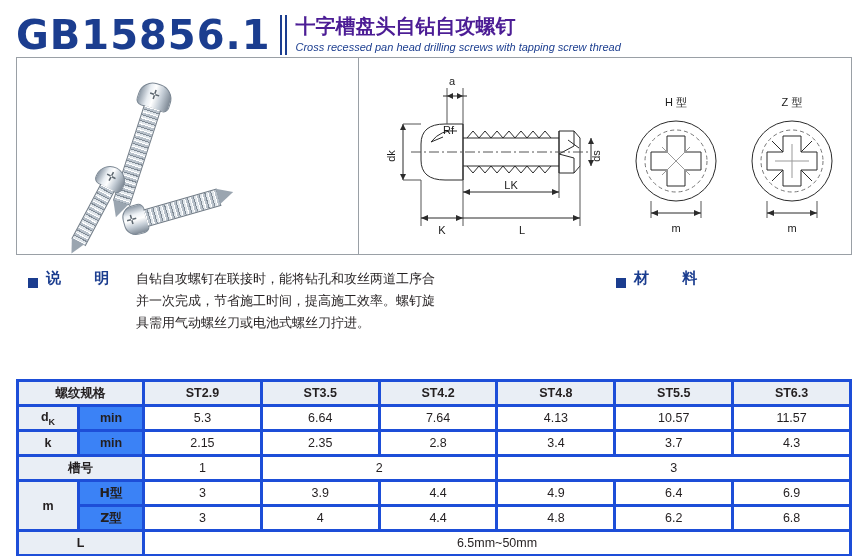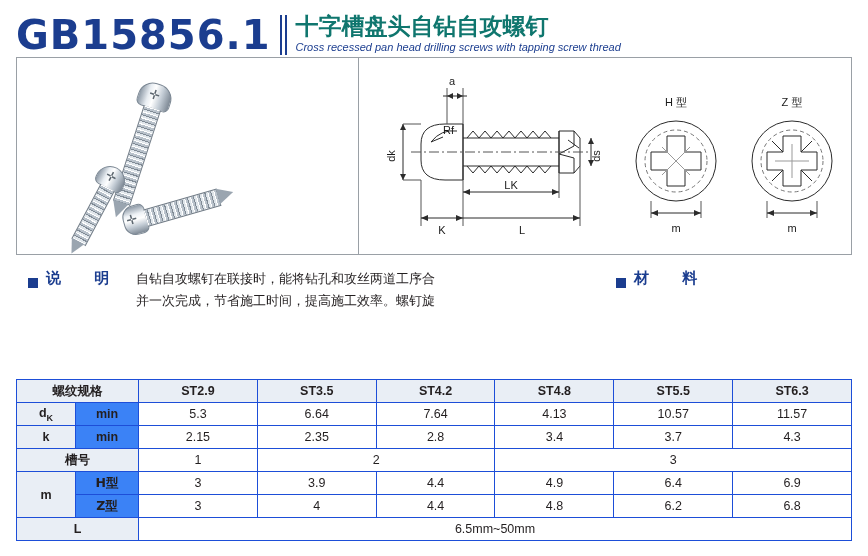--- a/index.html
+++ b/index.html
@@ -44,23 +44,23 @@
     height: 40px;
     border-left: 2px solid #1b3d8f;
     border-right: 2px solid #1b3d8f;
     margin: 2px 9px 0 9px;
   }
   .header-titles {
     padding-top: 1px;
   }
   .title-cn {
     font-family: "DejaVu Sans", sans-serif;
-    font-size: 23px;
-    font-weight: bold;
-    color: #0f766e;
+    font-size: 20px;
+    font-weight: bold;
+    color: #4c1d95;
     line-height: 24px;
     white-space: nowrap;
   }
   .title-en {
     font-family: "Liberation Sans", sans-serif;
     font-size: 11px;
     color: #1b3d8f;
     line-height: 14px;
     margin-top: 2px;
     white-space: nowrap;
@@ -205,21 +205,21 @@
     width: 836px;
   }
   table.spec {
     border-collapse: collapse;
     width: 836px;
     font-family: "Liberation Sans", sans-serif;
     font-size: 12.5px;
     color: #231f20;
   }
   table.spec th, table.spec td {
-    border: 1px solid #1d4ed8;
+    border: 3px solid #1d4ed8;
     text-align: center;
     height: 22px;
     padding: 0;
   }
   table.spec .hdr {
     background: #e9eef5;
     font-weight: bold;
   }
   table.spec .rowhdr {
     background: #e9eef5;
@@ -381,20 +381,21 @@
 
   <div class="notes">
     <div class="note-block note-left">
       <div class="note-label">
         <span class="blue-square"></span>
         <span class="note-label-text">说 明</span>
       </div>
       <div class="note-text">
         <div>自钻自攻螺钉在联接时，能将钻孔和攻丝两道工序合</div>
         <div>并一次完成，节省施工时间，提高施工效率。螺钉旋</div>
+        <div>具需用气动螺丝刀或电池式螺丝刀拧进。</div>
       </div>
     </div>
 
     <div class="note-block note-right">
       <div class="note-label">
         <span class="blue-square"></span>
         <span class="note-label-text">材 料</span>
       </div>
     </div>
   </div>

